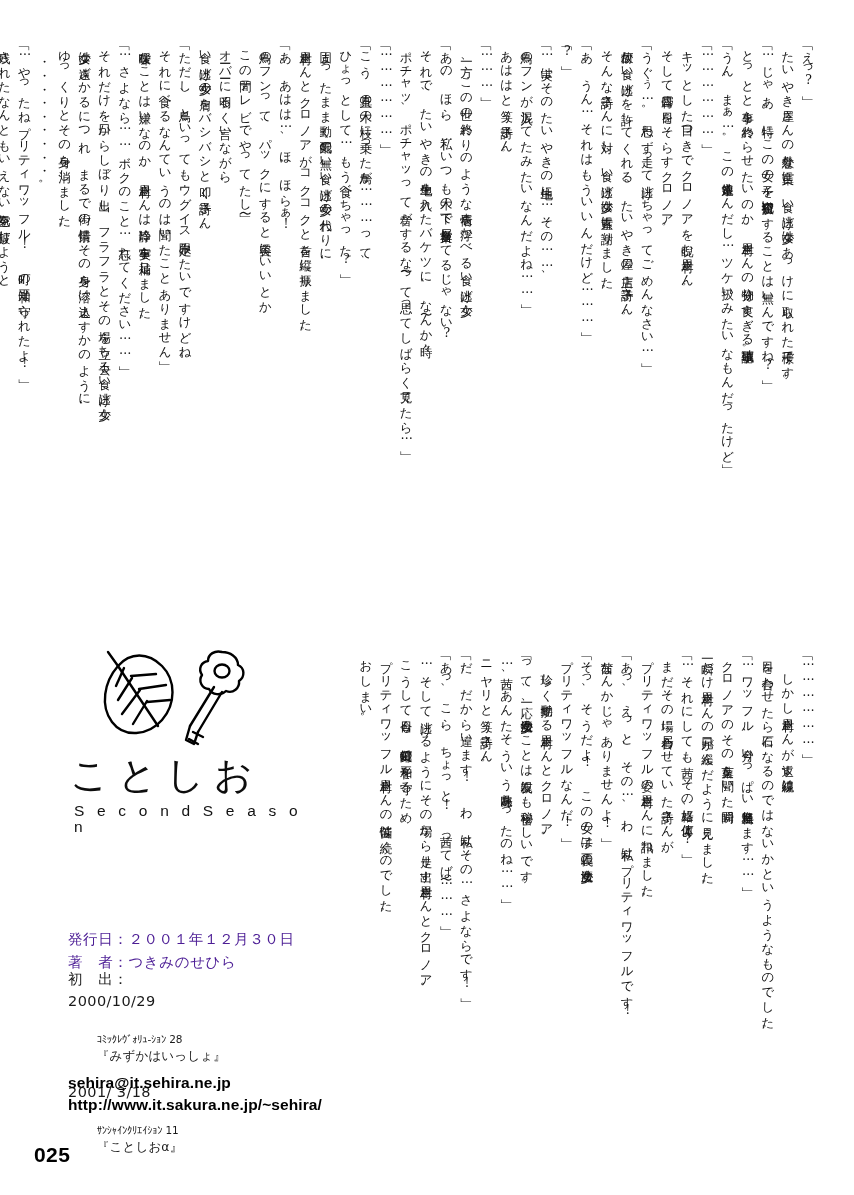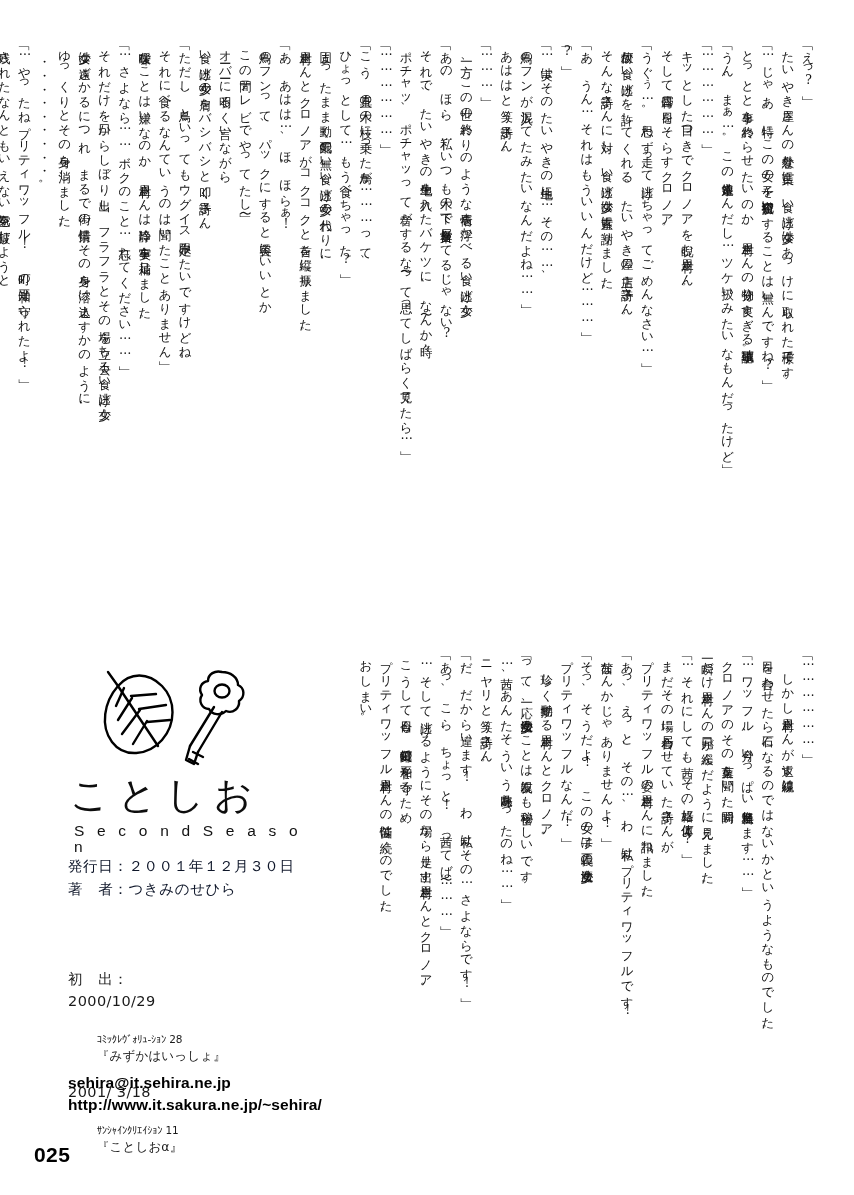--- a/index.html
+++ b/index.html
@@ -46,21 +46,21 @@
 
   .vline {
     display: block;
     text-indent: 0;
   }
 
   
   #logo-area {
     position: absolute;
     left: 68px;
-    top: 660px;
+    top: 640px;
     width: 250px;
   }
   #logo-mark {
     width: 190px;
     height: 112px;
     display: block;
     margin-left: 18px;
   }
   #logo-wordmark {
     font-family: "DejaVu Sans", "Liberation Sans", sans-serif;
@@ -77,24 +77,24 @@
     letter-spacing: 4.2px;
     color: #111111;
     margin: 9px 0 12px 6px;
     line-height: 1;
   }
 
   
   #colophon {
     position: absolute;
     left: 68px;
-    top: 855px;
+    top: 928px;
     width: 330px;
     font-family: "DejaVu Sans", "Liberation Sans", sans-serif;
-    color: #0f172a;
+    color: #4c1d95;
   }
   .colo-line {
     font-size: 14.5px;
     line-height: 1.62;
     letter-spacing: 0.6px;
     white-space: pre;
   }
 
   #first-pub {
     position: absolute;

